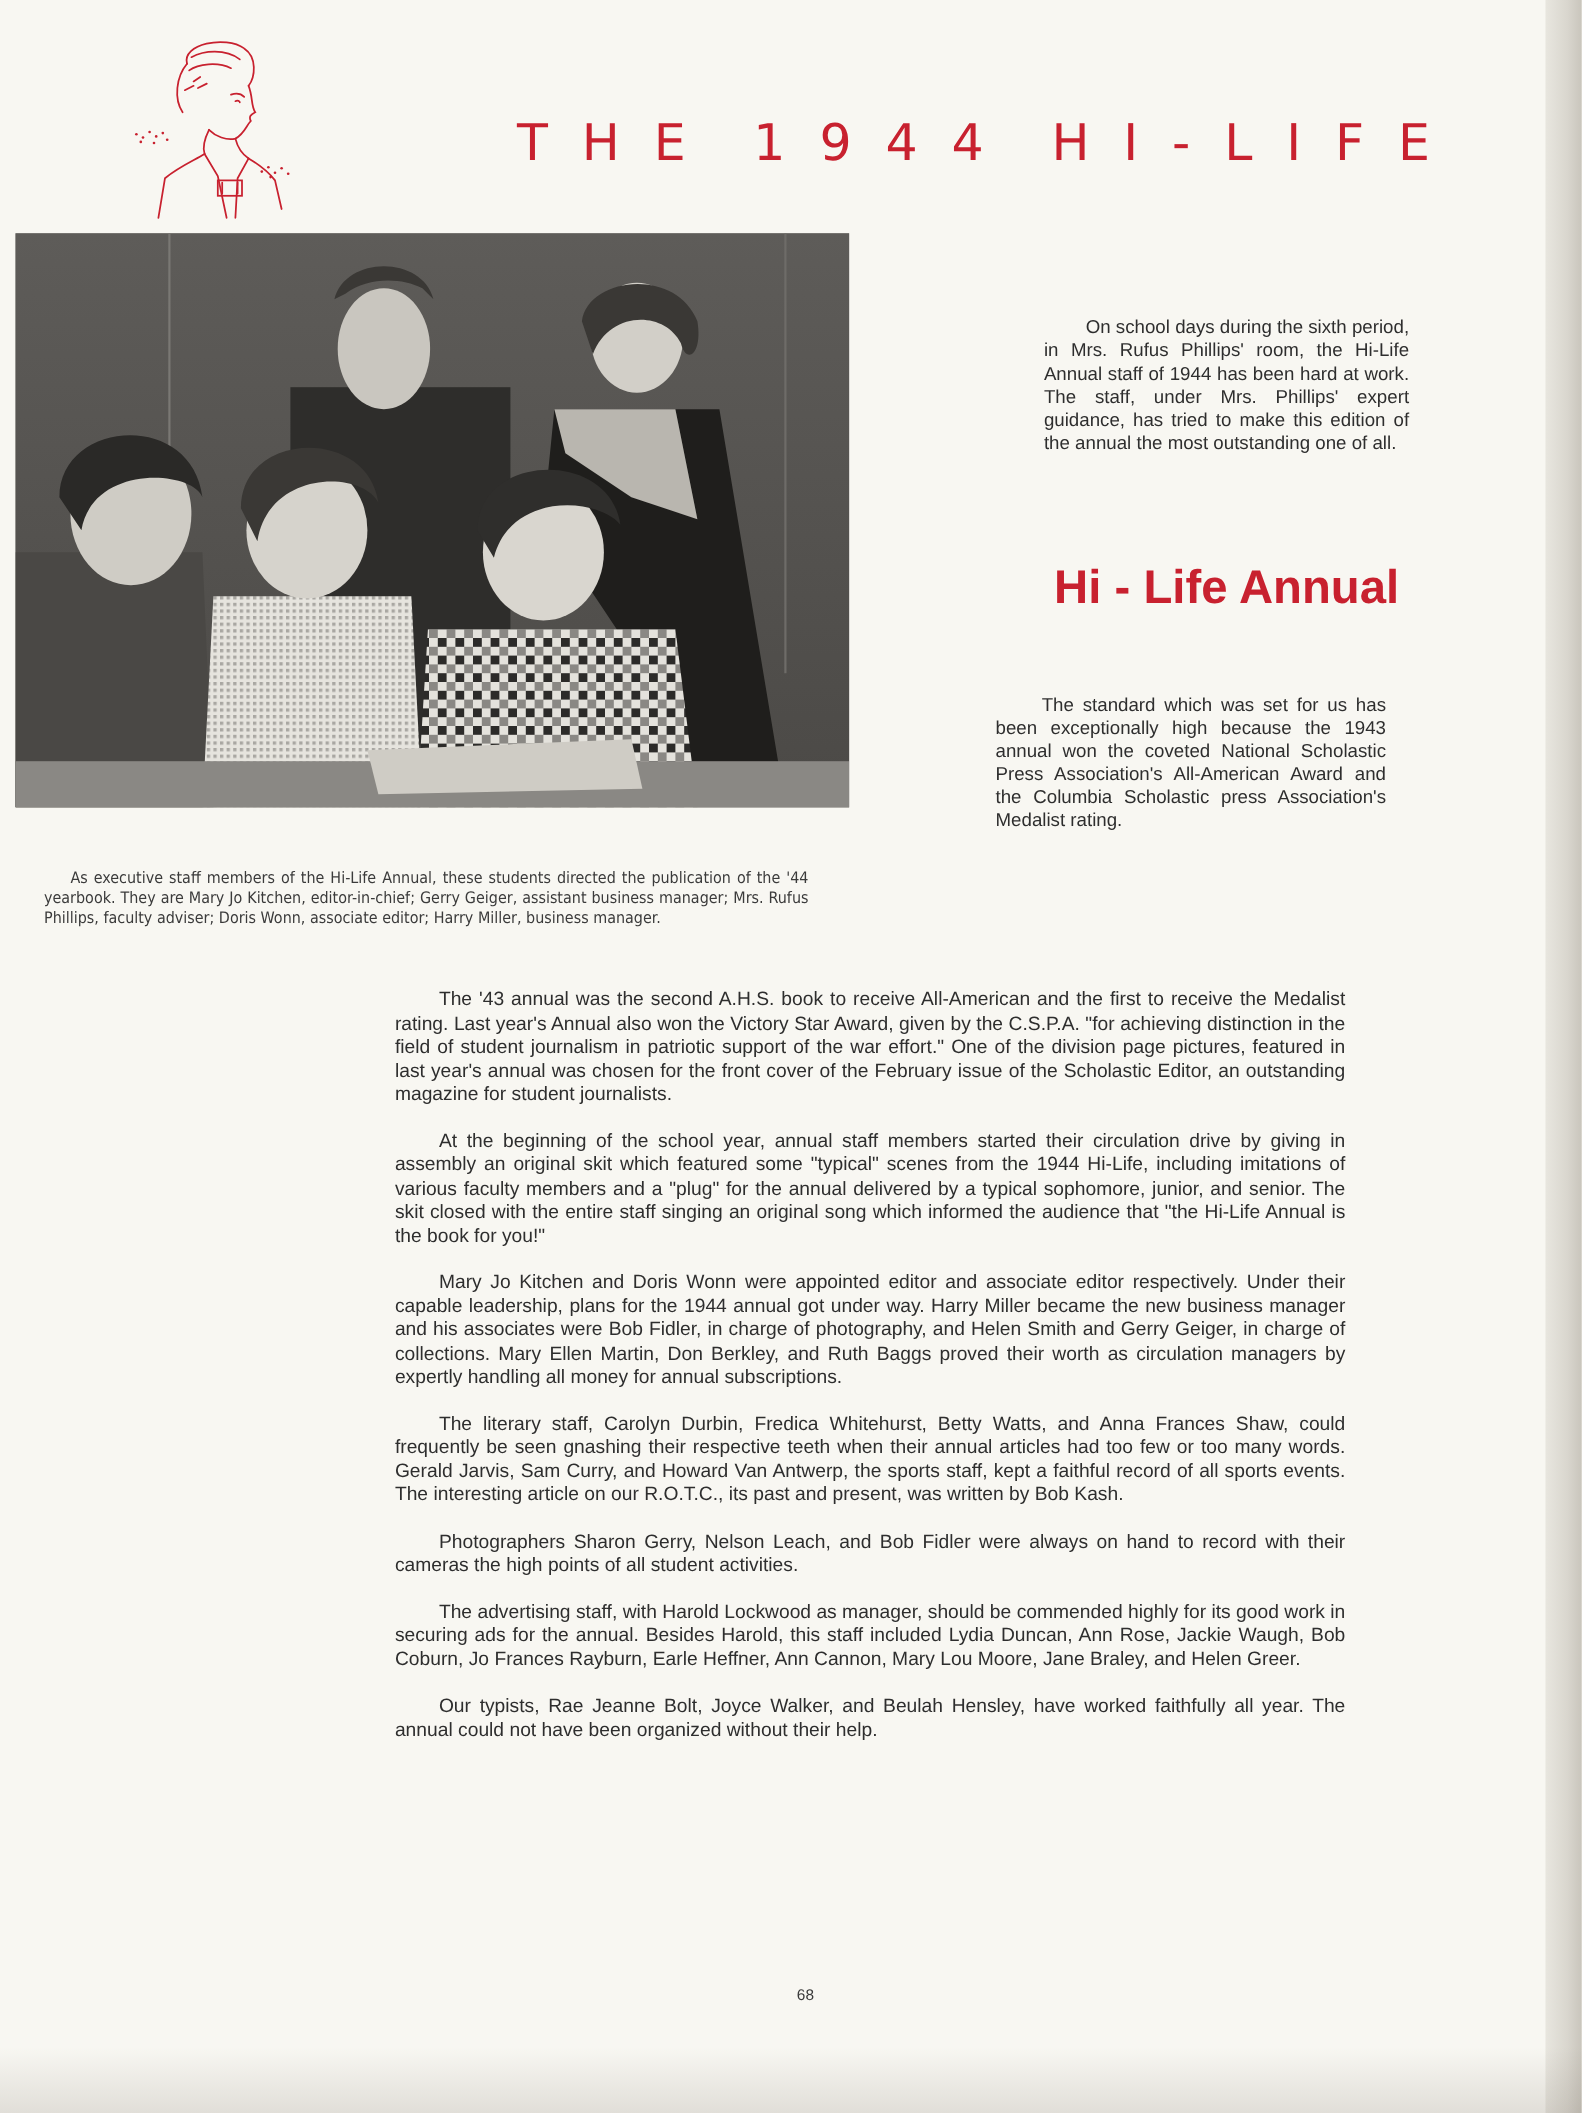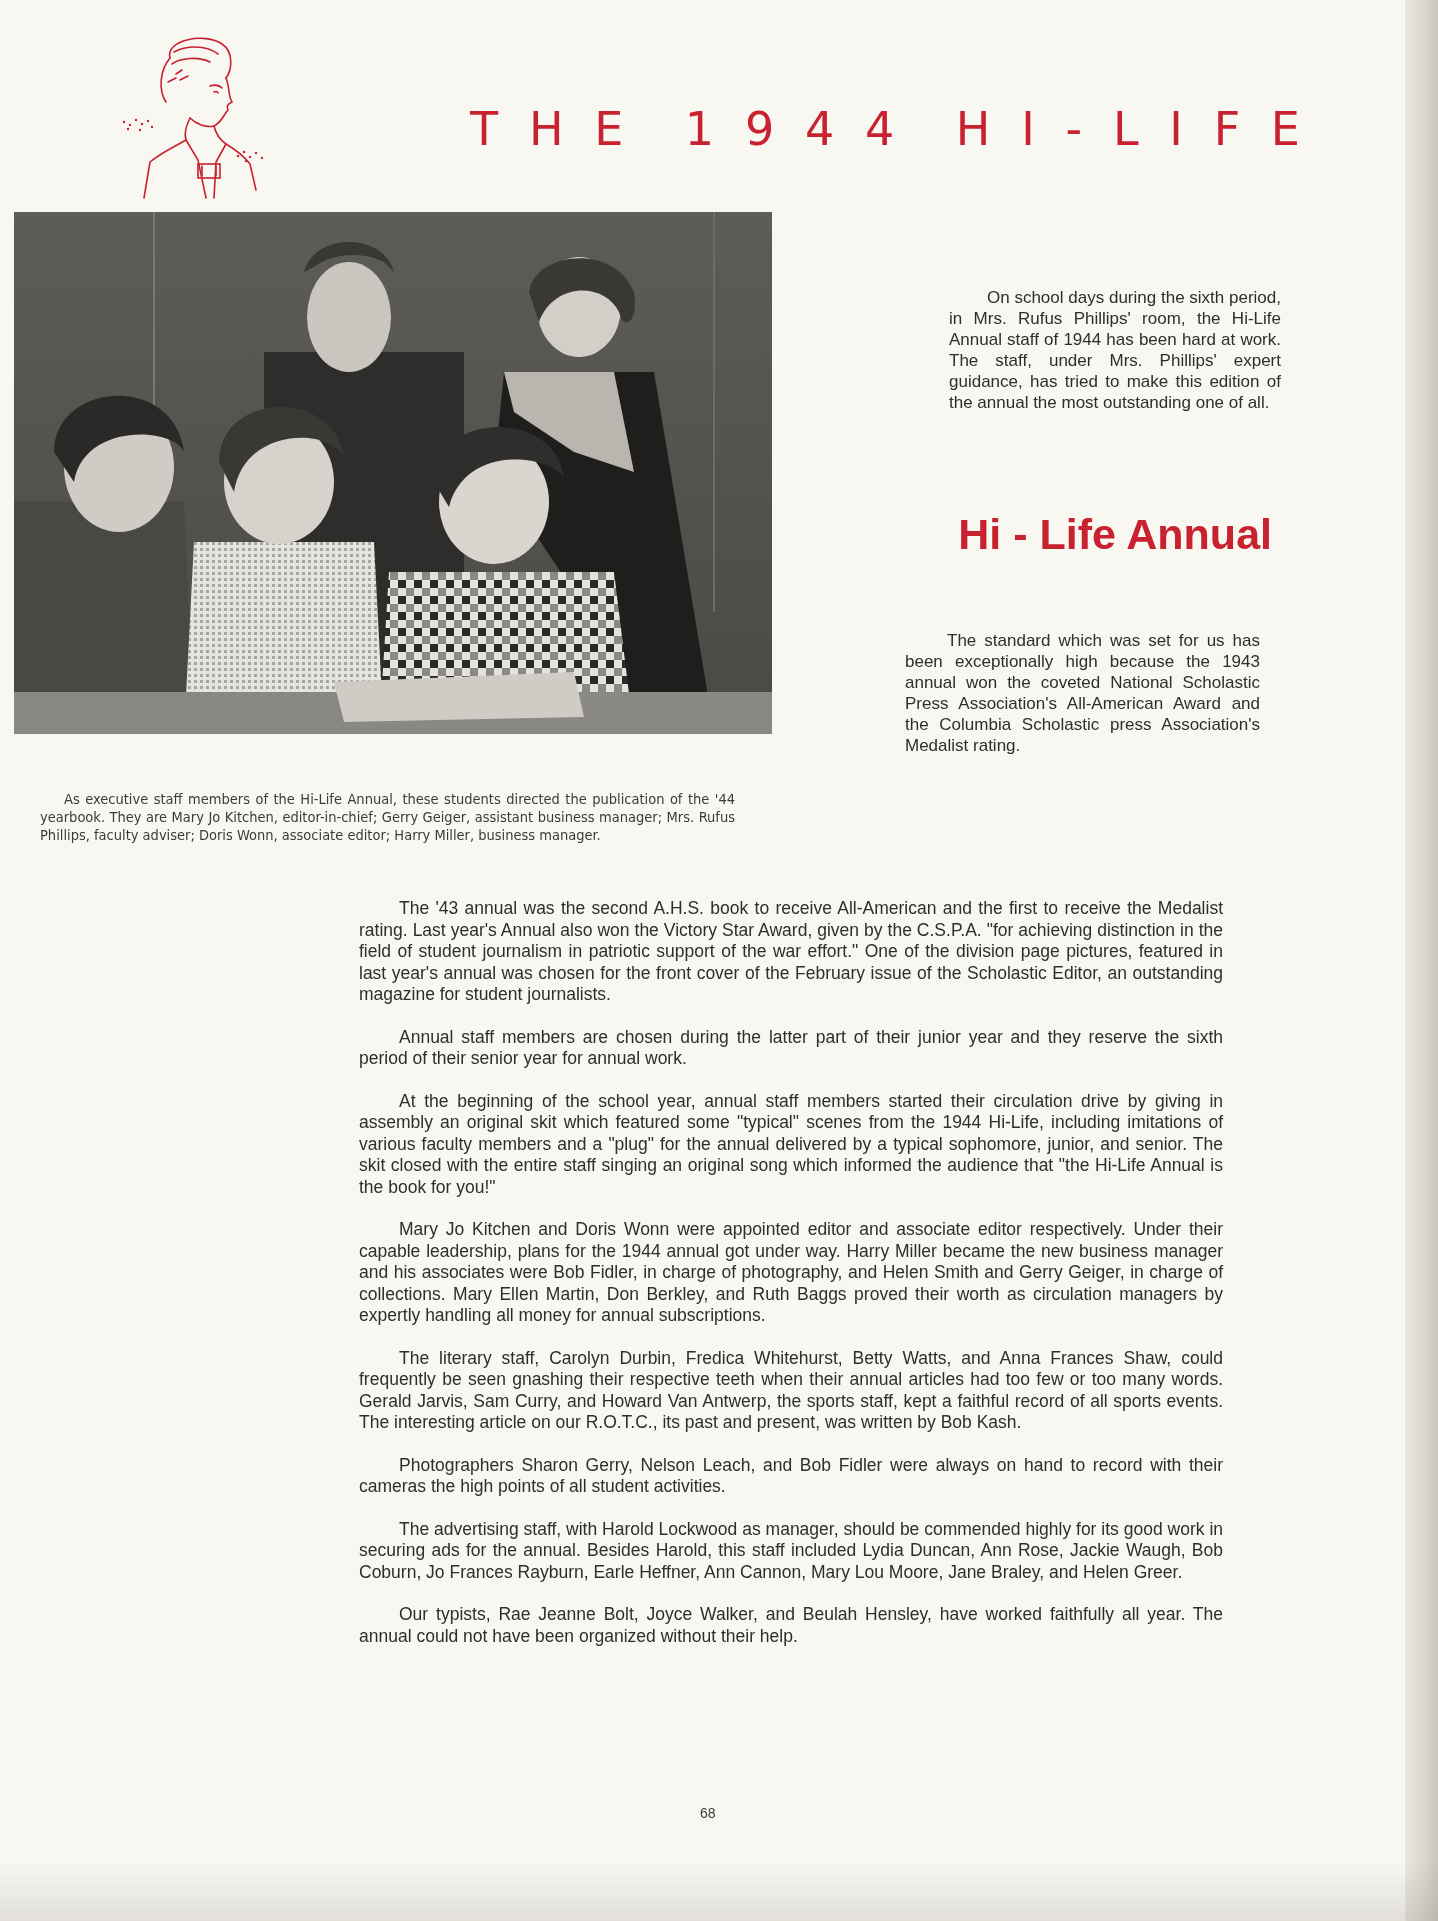--- a/index.html
+++ b/index.html
@@ -58,21 +58,21 @@
   }
   .body-text {
     position: absolute; left: 355px; top: 898px; width: 868px;
   }
   .body-text p {
     margin: 0 0 21px 4px; font-size: 17.5px; line-height: 21.5px;
     text-align: justify; text-indent: 40px; color: #2e2e2e;
     font-family: "Liberation Sans Narrow", "Liberation Sans", sans-serif;
   }
   .page-number {
-    position: absolute; left: 700px; top: 1805px; width: 40px; text-align: left;
+    position: absolute; left: 700px; top: 1805px; width: 40px; text-align: right;
     font-size: 14px; color: #3a3a3a;
   }
 </style>
 </head>
 <body>
 
 <div class="page">
 
   <div class="mascot">
     <svg viewBox="0 0 160 175" width="160" height="175">
@@ -182,21 +182,20 @@
   <div class="caption">As executive staff members of the Hi-Life Annual, these students directed the publication of the '44 yearbook. They are Mary Jo Kitchen, editor-in-chief; Gerry Geiger, assistant business manager; Mrs. Rufus Phillips, faculty adviser; Doris Wonn, associate editor; Harry Miller, business manager.</div>
 
   <div class="intro">On school days during the sixth period, in Mrs. Rufus Phillips' room, the Hi-Life Annual staff of 1944 has been hard at work. The staff, under Mrs. Phillips' expert guidance, has tried to make this edition of the annual the most outstanding one of all.</div>
 
   <div class="annual-heading">Hi - Life Annual</div>
 
   <div class="standard">The standard which was set for us has been exceptionally high because the 1943 annual won the coveted National Scholastic Press Association's All-American Award and the Columbia Scholastic press Association's Medalist rating.</div>
 
   <div class="body-text">
     <p>The '43 annual was the second A.H.S. book to receive All-American and the first to receive the Medalist rating. Last year's Annual also won the Victory Star Award, given by the C.S.P.A. "for achieving distinction in the field of student journalism in patriotic support of the war effort." One of the division page pictures, featured in last year's annual was chosen for the front cover of the February issue of the Scholastic Editor, an outstanding magazine for student journalists.</p>
-    <p>Annual staff members are chosen during the latter part of their junior year and they reserve the sixth period of their senior year for annual work.</p>
     <p>At the beginning of the school year, annual staff members started their circulation drive by giving in assembly an original skit which featured some "typical" scenes from the 1944 Hi-Life, including imitations of various faculty members and a "plug" for the annual delivered by a typical sophomore, junior, and senior. The skit closed with the entire staff singing an original song which informed the audience that "the Hi-Life Annual is the book for you!"</p>
     <p>Mary Jo Kitchen and Doris Wonn were appointed editor and associate editor respectively. Under their capable leadership, plans for the 1944 annual got under way. Harry Miller became the new business manager and his associates were Bob Fidler, in charge of photography, and Helen Smith and Gerry Geiger, in charge of collections. Mary Ellen Martin, Don Berkley, and Ruth Baggs proved their worth as circulation managers by expertly handling all money for annual subscriptions.</p>
     <p>The literary staff, Carolyn Durbin, Fredica Whitehurst, Betty Watts, and Anna Frances Shaw, could frequently be seen gnashing their respective teeth when their annual articles had too few or too many words. Gerald Jarvis, Sam Curry, and Howard Van Antwerp, the sports staff, kept a faithful record of all sports events. The interesting article on our R.O.T.C., its past and present, was written by Bob Kash.</p>
     <p>Photographers Sharon Gerry, Nelson Leach, and Bob Fidler were always on hand to record with their cameras the high points of all student activities.</p>
     <p>The advertising staff, with Harold Lockwood as manager, should be commended highly for its good work in securing ads for the annual. Besides Harold, this staff included Lydia Duncan, Ann Rose, Jackie Waugh, Bob Coburn, Jo Frances Rayburn, Earle Heffner, Ann Cannon, Mary Lou Moore, Jane Braley, and Helen Greer.</p>
     <p>Our typists, Rae Jeanne Bolt, Joyce Walker, and Beulah Hensley, have worked faithfully all year. The annual could not have been organized without their help.</p>
   </div>
 
   <div class="page-number">68</div>
 </div>

